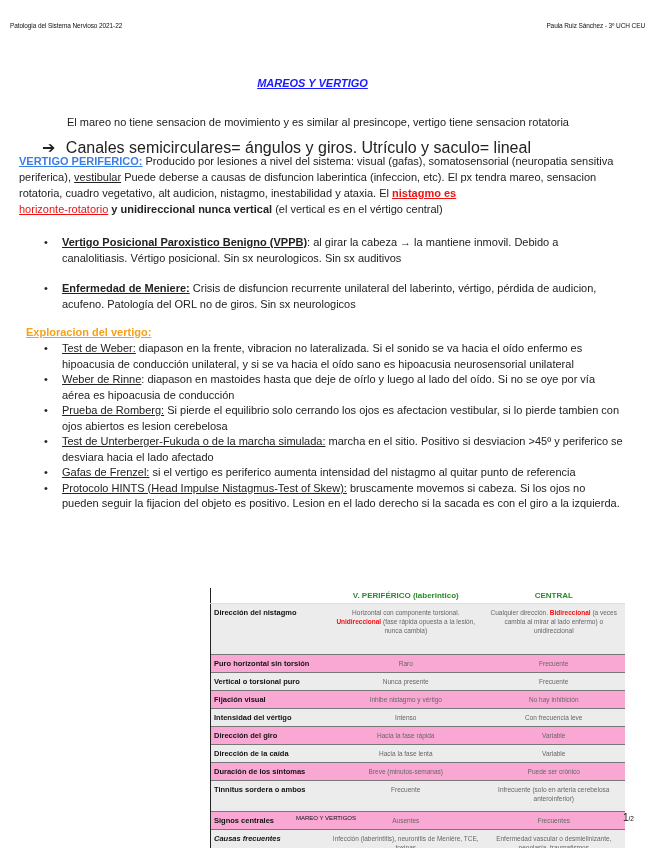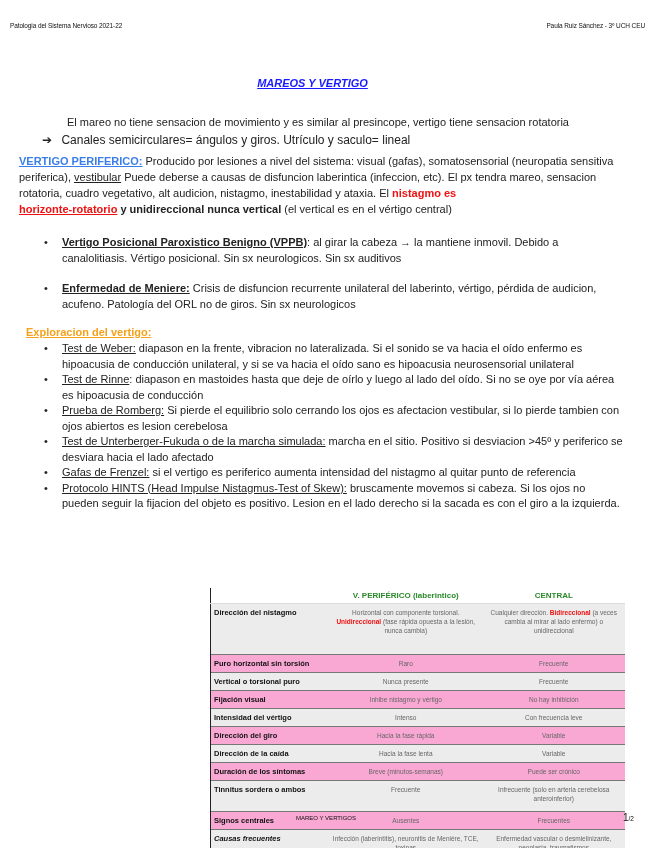--- a/index.html
+++ b/index.html
@@ -5,25 +5,25 @@
   html, body { margin: 0; padding: 0; background: #ffffff; }
   body { width: 655px; height: 848px; position: relative; overflow: hidden;
          font-family: "Liberation Sans", sans-serif; color: #222; }
   .hdr { position: absolute; top: 22px; font-size: 6.5px; color: #111; letter-spacing: -0.1px; }
   .hdr-left { left: 10px; }
   .hdr-right { right: 10px; }
   .title { position: absolute; top: 77px; left: 0; width: 625px; text-align: center;
            font-size: 11px; font-weight: bold; color: #1a1aff; text-decoration: underline; font-style: italic; }
   .body-text { position: absolute; left: 19px; width: 620px; font-size: 11px; line-height: 16px; color: #222; }
   .p1 { top: 114px; margin-left: 48px; }
-  .arrow-line { position: absolute; top: 132px; left: 42px; font-size: 12px; line-height: 16px; }
+  .arrow-line { position: absolute; top: 140px; left: 42px; font-size: 16px; line-height: 16px; }
   .p2 { top: 153px; }
   .blue-h { color: #3a7ee8; font-weight: bold; text-decoration: underline; text-align: center; }
-  .red-b { color: #ee1111; font-weight: bold; }
-  .red-bu { color: #ee1111; font-weight: bold; text-decoration: underline; }
+  .red-b { color: #ee1111; font-weight: bold; text-decoration: underline; }
+  .red-bu { color: #ee1111; font-weight: normal; text-decoration: underline; }
   .bold { font-weight: bold; }
   .ul { text-decoration: underline; }
   ul.bl { position: absolute; left: 44px; width: 580px; margin: 0; padding: 0; list-style: none; font-size: 11px; line-height: 16px; }
   ul.bl li { position: relative; padding-left: 18px; }
   ul.bl li::before { content: "\2022"; position: absolute; left: 0; top: 0; font-size: 11px; }
   .b1 { top: 234px; }
   .b2 { top: 280px; }
   .explor { position: absolute; top: 326px; left: 26px; font-size: 11px; font-weight: bold; color: #f5a11b; text-decoration: underline; }
   .b3 { top: 341px; }
   
@@ -62,21 +62,21 @@
 <ul class="bl b1">
   <li><span class="bold ul">Vertigo Posicional Paroxistico Benigno (VPPB)</span><span>:</span><span> al girar la cabeza → la mantiene inmovil. Debido a canalolitiasis. Vértigo posicional. Sin sx neurologicos. Sin sx auditivos</span></li>
 </ul>
 <ul class="bl b2">
   <li><span class="bold ul">Enfermedad de Meniere:</span><span> Crisis de disfuncion recurrente unilateral del laberinto, vértigo, pérdida de audicion, acufeno. Patología del ORL no de giros. Sin sx neurologicos</span></li>
 </ul>
 
 <div class="explor">Exploracion del vertigo:</div>
 <ul class="bl b3" style="line-height:15.5px;">
   <li><span class="ul">Test de Weber:</span><span> diapason en la frente, vibracion no lateralizada. Si el sonido se va hacia el oído enfermo es hipoacusia de conducción unilateral, y si se va hacia el oído sano es hipoacusia neurosensorial unilateral</span></li>
-  <li><span class="ul">Test de Rinne</span><span>: diapason en mastoides hasta que deje de oírlo y luego al lado del oído. Si no se oye por vía aérea es hipoacusia de conducción</span></li>
+  <li><span class="ul">Weber de Rinne</span><span>: diapason en mastoides hasta que deje de oírlo y luego al lado del oído. Si no se oye por vía aérea es hipoacusia de conducción</span></li>
   <li><span class="ul">Prueba de Romberg:</span><span> Si pierde el equilibrio solo cerrando los ojos es afectacion vestibular, si lo pierde tambien con ojos abiertos es lesion cerebelosa</span></li>
   <li><span class="ul">Test de Unterberger-Fukuda o de la marcha simulada:</span><span> marcha en el sitio. Positivo si desviacion &gt;45º y periferico se desviara hacia el lado afectado</span></li>
   <li><span class="ul">Gafas de Frenzel:</span><span> si el vertigo es periferico aumenta intensidad del nistagmo al quitar punto de referencia</span></li>
   <li><span class="ul">Protocolo HINTS (Head Impulse Nistagmus-Test of Skew):</span><span>  bruscamente movemos si cabeza. Si los ojos no pueden seguir la fijacion del objeto es positivo. Lesion en el lado derecho si la sacada es con el giro a la izquierda.</span></li>
 </ul>
 
 <table class="tbl">
   <tbody>
       <tr style="border-bottom:none;">
     <th class="corner"></th>

